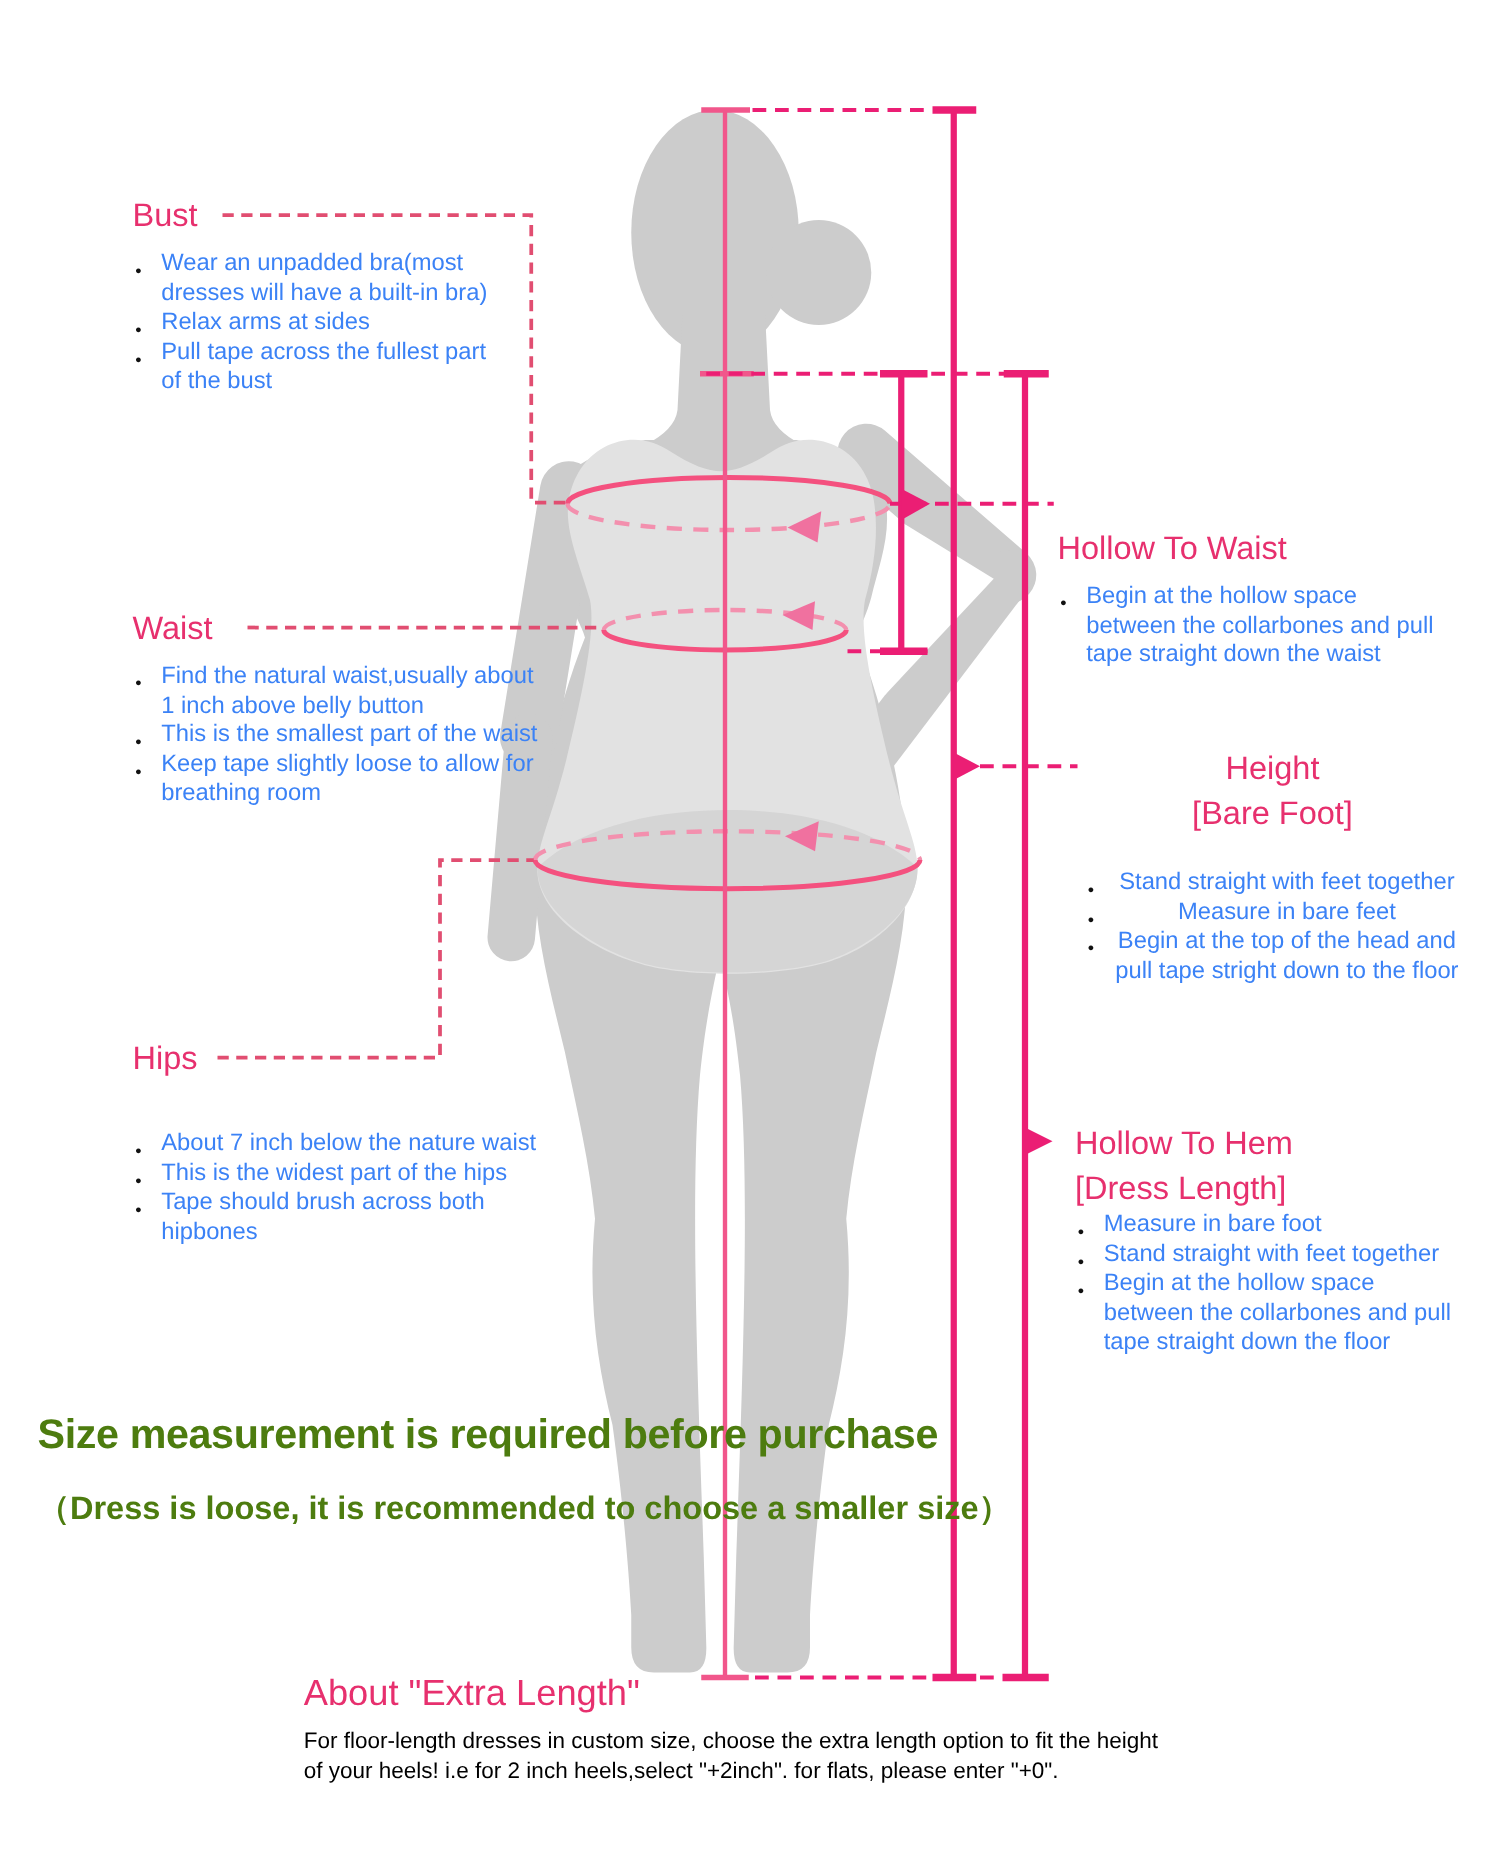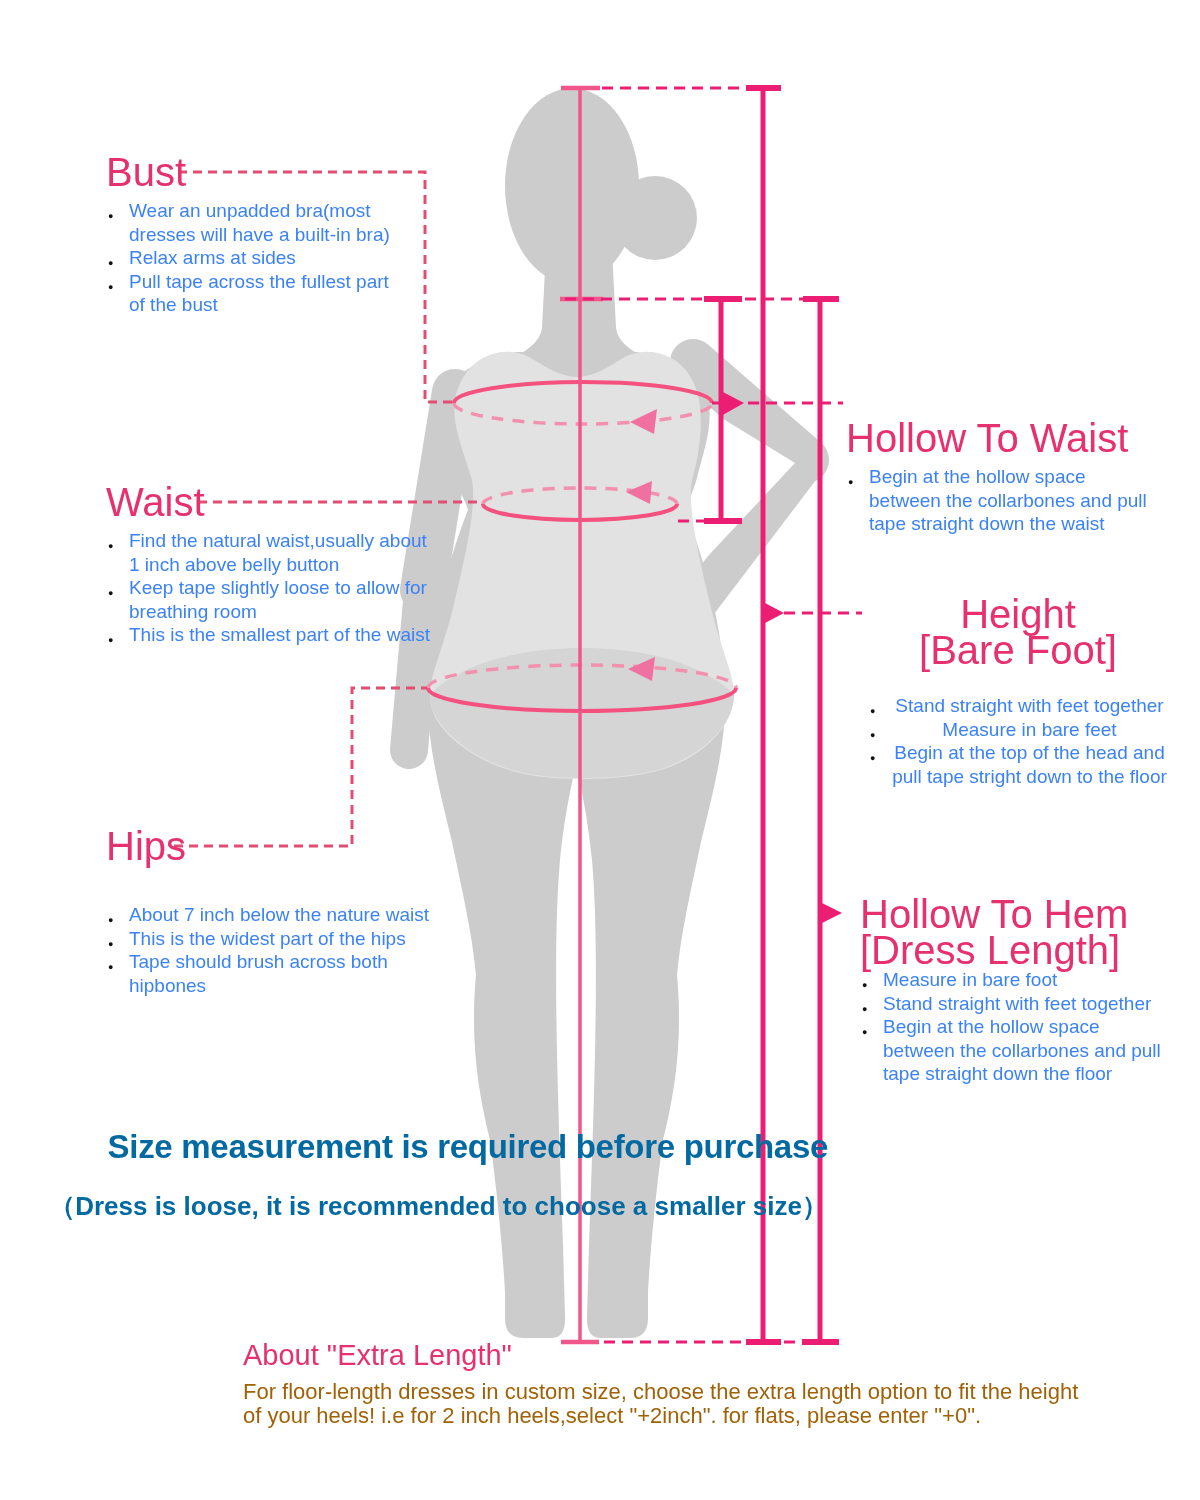--- a/index.html
+++ b/index.html
@@ -3,43 +3,43 @@
 <meta charset="utf-8">
 <style>
   html,body{margin:0;padding:0;background:#ffffff;}
   #canvas{
     position:relative;width:1200px;height:1500px;background:#ffffff;overflow:hidden;
     font-family:"Liberation Sans",sans-serif;
   }
   #diagram-svg{position:absolute;left:0;top:0;width:1200px;height:1500px;}
   .sec{position:absolute;}
   .sec-title{
-    font-size:40px;line-height:34px;color:#e7306e;font-weight:400;letter-spacing:0;
+    font-size:26px;line-height:34px;color:#e7306e;font-weight:400;letter-spacing:0;
   }
   .sec-title .sub{display:block;}
   .sec-title.two-line{line-height:36px;}
   ul.bullets{margin:10px 0 0 0;padding:0;list-style:none;}
   ul.bullets li{
     position:relative;padding-left:23px;margin:0;
     font-size:19px;line-height:23.5px;color:#3b82f6;white-space:pre-line;
   }
   ul.bullets li::before{
     content:"●";position:absolute;left:2px;top:6px;font-size:9px;color:#111;
   }
   #sec-height ul.bullets{margin-top:26px;}
   #sec-hem ul.bullets{margin-top:0;}
   #notice{
-    position:absolute;left:18px;top:1124px;width:810px;text-align:right;color:#0369a1;
+    position:absolute;left:30px;top:1124px;width:810px;text-align:left;color:#4d7c0f;
   }
   #notice .big{font-size:33px;line-height:46px;font-weight:bold;letter-spacing:-0.3px;white-space:nowrap;}
   #notice .small{font-size:26px;line-height:32px;font-weight:bold;margin-top:20px;white-space:nowrap;}
   #extra{position:absolute;left:243px;top:1338px;}
   #extra .extra-title{font-size:29px;line-height:34px;color:#e7306e;}
   #extra .extra-body{
-    margin-top:8px;font-size:22px;line-height:24px;color:#a16207;white-space:pre-line;
+    margin-top:8px;font-size:18px;line-height:24px;color:#000000;white-space:pre-line;
   }
 </style>
 </head>
 <body>
 
 <div id="canvas">
 
   <svg id="diagram-svg" viewBox="0 0 1200 1500" xmlns="http://www.w3.org/2000/svg">
 
     <g fill="#cccccc" stroke="none">
@@ -163,23 +163,23 @@
         <li>Pull tape across the fullest part
 of the bust</li>
       </ul>
   </div>
 
   <div class="sec" id="sec-waist" style="left:106px;top:485px;">
     <div class="sec-title">Waist</div>
     <ul class="bullets" style="width:330px;">
         <li>Find the natural waist,usually about
 1 inch above belly button</li>
+        <li>This is the smallest part of the waist</li>
         <li>Keep tape slightly loose to allow for
 breathing room</li>
-        <li>This is the smallest part of the waist</li>
       </ul>
   </div>
 
   <div class="sec" id="sec-hips" style="left:106px;top:829px;">
     <div class="sec-title">Hips</div>
     <ul class="bullets" style="width:330px;margin-top:40px;">
         <li>About 7 inch below the nature waist</li>
         <li>This is the widest part of the hips</li>
         <li>Tape should brush across both
 hipbones</li>

